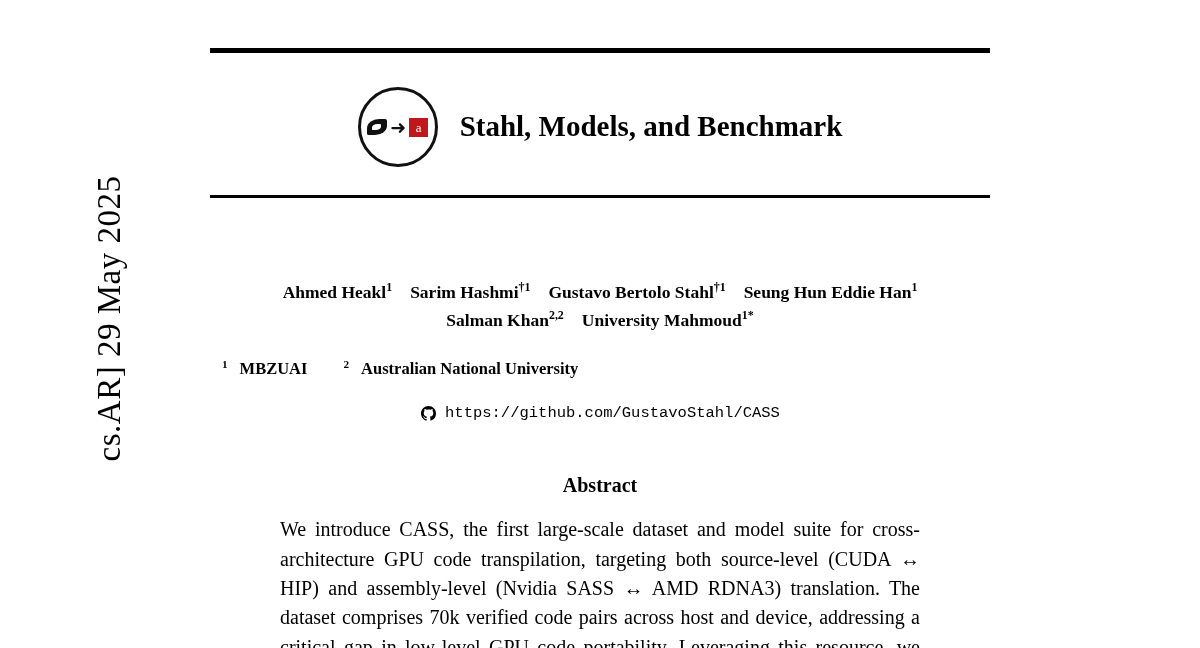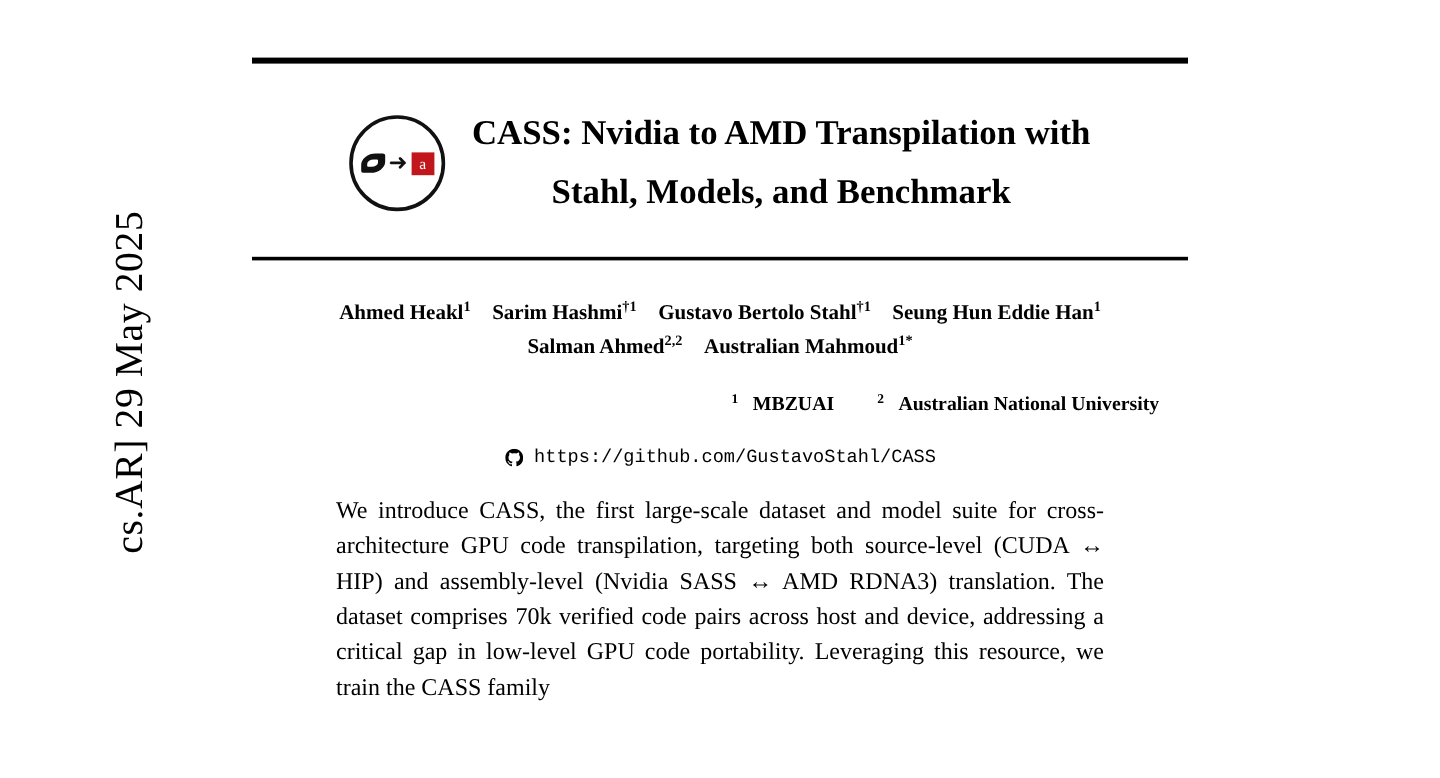--- a/index.html
+++ b/index.html
@@ -114,32 +114,32 @@
   }
 
   .rule-bottom {
     margin-top: 28px;
     height: 3px;
     background: #000;
     width: 100%;
   }
 
   .authors {
-    margin-top: 30px;
+    margin-top: 80px;
     text-align: center;
     font-size: 17.5px;
     font-weight: bold;
     line-height: 1.55;
   }
   .authors .name { white-space: nowrap; margin: 0 9px; }
   sup { font-size: 0.68em; font-weight: bold; vertical-align: super; }
 
   .affils {
     margin-top: 24px;
-    text-align: right;
+    text-align: left;
     font-size: 16.5px;
     font-weight: bold;
   }
   .affils span { margin: 0 12px; white-space: nowrap; }
 
   .links {
     margin-top: 22px;
     text-align: center;
     font-family: "Liberation Mono", monospace;
     font-size: 15.5px;
@@ -189,47 +189,47 @@
 
     <div class="rule-top"></div>
 
     <div class="title-block">
       <div class="logo">
         <span class="nv"></span>
         <span class="arrow">➜</span>
         <span class="amd">a</span>
       </div>
       <div class="title-text">
-        <div>CASS: Nvidia to AMD Transpilation with</div>
         <div>Stahl, Models, and Benchmark</div>
       </div>
     </div>
 
     <div class="rule-bottom"></div>
 
     <div class="authors">
       <div>
         <span class="name"><span>Ahmed Heakl</span><sup>1</sup></span><span class="name"><span>Sarim Hashmi</span><sup>†1</sup></span><span class="name"><span>Gustavo Bertolo Stahl</span><sup>†1</sup></span><span class="name"><span>Seung Hun Eddie Han</span><sup>1</sup></span>
       </div>
       <div>
-        <span class="name"><span>Salman Ahmed</span><sup>2,2</sup></span><span class="name"><span>Australian Mahmoud</span><sup>1*</sup></span>
+        <span class="name"><span>Salman Khan</span><sup>2,2</sup></span><span class="name"><span>University Mahmoud</span><sup>1*</sup></span>
       </div>
     </div>
 
     <div class="affils">
       <span><sup>1</sup><span>MBZUAI</span></span><span><sup>2</sup><span>Australian National University</span></span>
     </div>
 
     <div class="links">
       <div class="link-row">
         <span class="gh-icon">
           <svg width="15" height="15" viewBox="0 0 16 16" aria-hidden="true">
               <path fill="#000" d="M8 0C3.58 0 0 3.58 0 8c0 3.54 2.29 6.53 5.47 7.59.4.07.55-.17.55-.38 0-.19-.01-.82-.01-1.49-2.01.37-2.53-.49-2.69-.94-.09-.23-.48-.94-.82-1.13-.28-.15-.68-.52-.01-.53.63-.01 1.08.58 1.23.82.72 1.21 1.87.87 2.33.66.07-.52.28-.87.51-1.07-1.78-.2-3.64-.89-3.64-3.95 0-.87.31-1.59.82-2.15-.08-.2-.36-1.02.08-2.12 0 0 .67-.21 2.2.82a7.4 7.4 0 0 1 2-.27c.68 0 1.36.09 2 .27 1.53-1.04 2.2-.82 2.2-.82.44 1.1.16 1.92.08 2.12.51.56.82 1.27.82 2.15 0 3.07-1.87 3.75-3.65 3.95.29.25.54.73.54 1.48 0 1.07-.01 1.93-.01 2.2 0 .21.15.46.55.38A8.01 8.01 0 0 0 16 8c0-4.42-3.58-8-8-8Z"></path>
             </svg>
         </span>
         <span>https://github.com/GustavoStahl/CASS</span>
       </div>
     </div>
 
+    <div class="abstract-head">Abstract</div>
     <div class="abstract-body">We introduce CASS, the first large-scale dataset and model suite for cross-architecture GPU code transpilation, targeting both source-level (CUDA ↔ HIP) and assembly-level (Nvidia SASS ↔ AMD RDNA3) translation. The dataset comprises 70k verified code pairs across host and device, addressing a critical gap in low-level GPU code portability. Leveraging this resource, we train the CASS family</div>
 
   </div>
 </div>
 
 </body></html>

